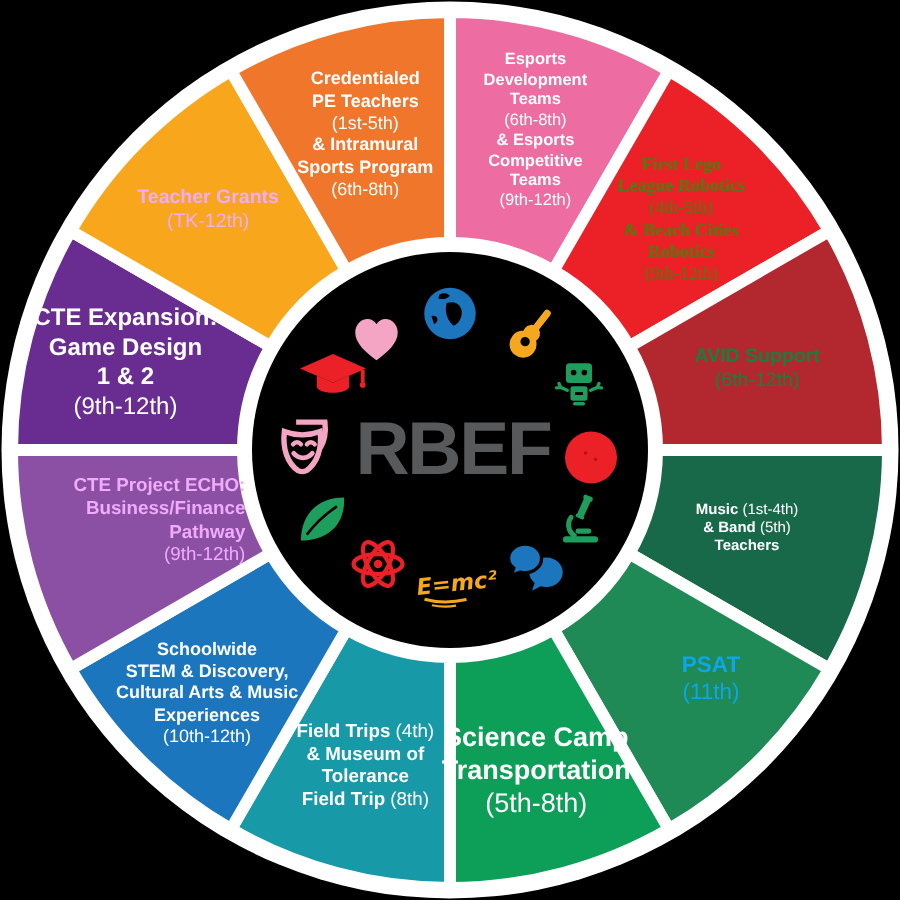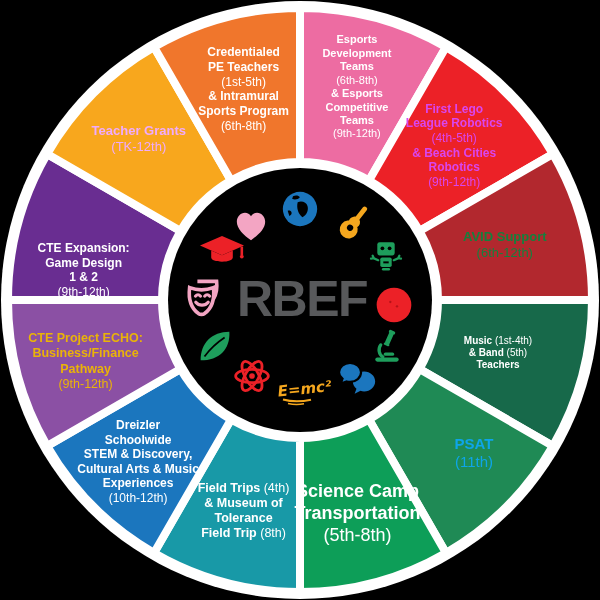--- a/index.html
+++ b/index.html
@@ -46,21 +46,21 @@
       <div class="seg-label" style="left: 356.94px; top: 87.4963px; font-size: 11px; color: rgb(255, 255, 255);">
         <div>Esports</div>
         <div>Development</div>
         <div>Teams</div>
         <div><span class="rw">(6th-8th)</span></div>
         <div>&amp; Esports</div>
         <div>Competitive</div>
         <div>Teams</div>
         <div><span class="rw">(9th-12th)</span></div>
       </div>
-      <div class="seg-label" style="left: 454.149px; top: 145.851px; font-size: 12px; color: #d946ef;">
+      <div class="seg-label" style="left: 454.149px; top: 145.851px; font-size: 12px; color: #4d7c0f; font-family: Liberation Serif, serif;">
         <div>First Lego</div>
         <div>League Robotics</div>
         <div><span class="rw">(4th-5th)</span></div>
         <div>&amp; Beach Cities</div>
         <div>Robotics</div>
         <div><span class="rw">(9th-12th)</span></div>
       </div>
       <div class="seg-label" style="left: 504.776px; top: 245.13px; font-size: 13px; color: #15803d;">
         <div>AVID Support</div>
         <div><span class="rw">(6th-12th)</span></div>
@@ -79,34 +79,33 @@
         <div>Transportation</div>
         <div><span class="rw">(5th-8th)</span></div>
       </div>
       <div class="seg-label" style="left: 243.577px; top: 510.572px; font-size: 12.5px; color: rgb(255, 255, 255);">
         <div>Field Trips <span class="rw">(4th)</span></div>
         <div>&amp; Museum of</div>
         <div>Tolerance</div>
         <div>Field Trip <span class="rw">(8th)</span></div>
       </div>
       <div class="seg-label" style="left: 138.073px; top: 461.927px; font-size: 12px; color: rgb(255, 255, 255);">
-        <div>Dreizler</div>
         <div>Schoolwide</div>
         <div>STEM &amp; Discovery,</div>
         <div>Cultural Arts &amp; Music</div>
         <div>Experiences</div>
         <div><span class="rw">(10th-12th)</span></div>
       </div>
-      <div class="seg-label" style="left: 85.5645px; top: 361px; font-size: 12.5px; color: #eab308;">
+      <div class="seg-label" style="left: 85.5645px; top: 347px; font-size: 12.5px; color: #f0abfc; text-align: right;">
         <div>CTE Project ECHO:</div>
         <div>Business/Finance</div>
         <div>Pathway</div>
         <div><span class="rw">(9th-12th)</span></div>
       </div>
-      <div class="seg-label" style="left: 83.6326px; top: 242.025px; font-size: 12px; color: rgb(255, 255, 255); margin-top: 28px;">
+      <div class="seg-label" style="left: 83.6326px; top: 242.025px; font-size: 16px; color: rgb(255, 255, 255);">
         <div>CTE Expansion:</div>
         <div>Game Design</div>
         <div>1 &amp; 2</div>
         <div><span class="rw">(9th-12th)</span></div>
       </div>
       <div class="seg-label" style="left: 138.78px; top: 138.78px; font-size: 13px; color: #f0abfc;">
         <div>Teacher Grants</div>
         <div><span class="rw">(TK-12th)</span></div>
       </div>
       <div class="seg-label" style="left: 243.577px; top: 89.4282px; font-size: 12px; color: rgb(255, 255, 255);">

